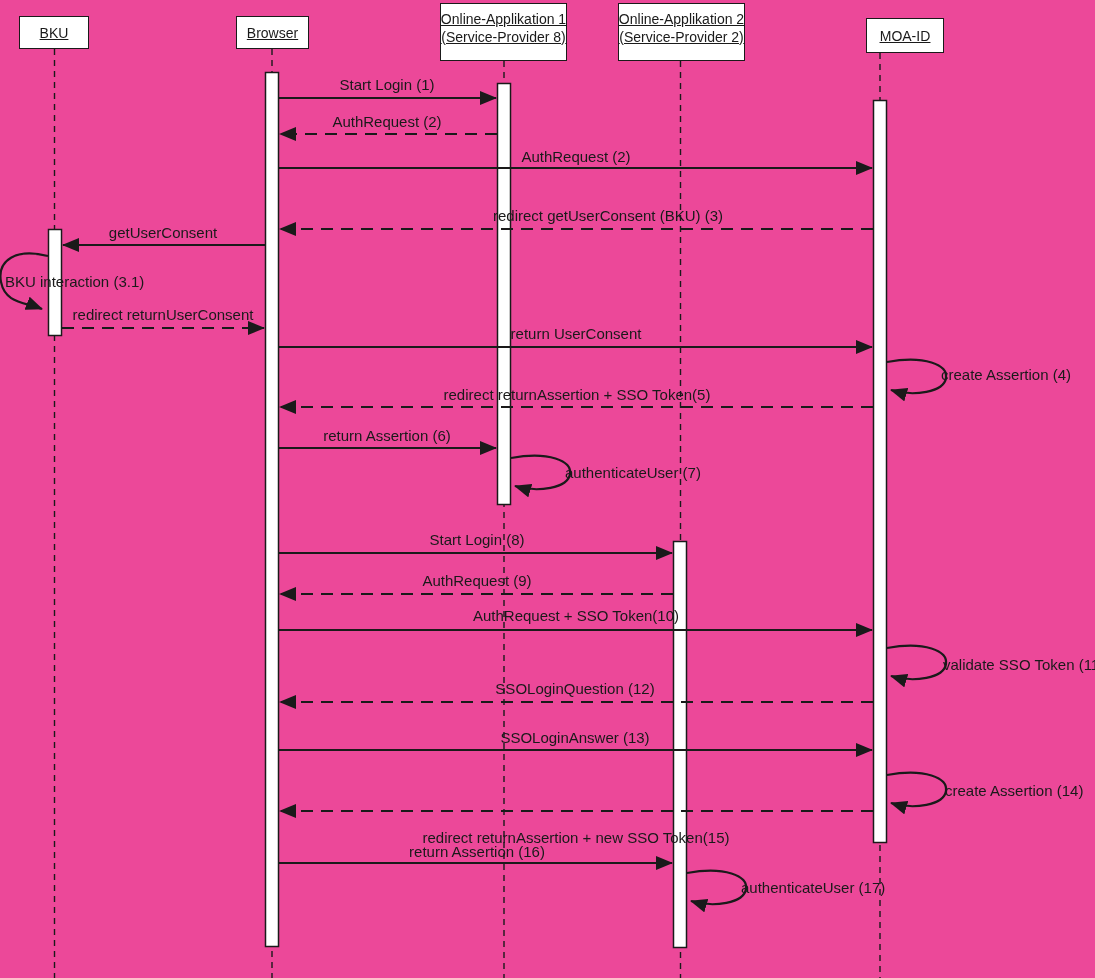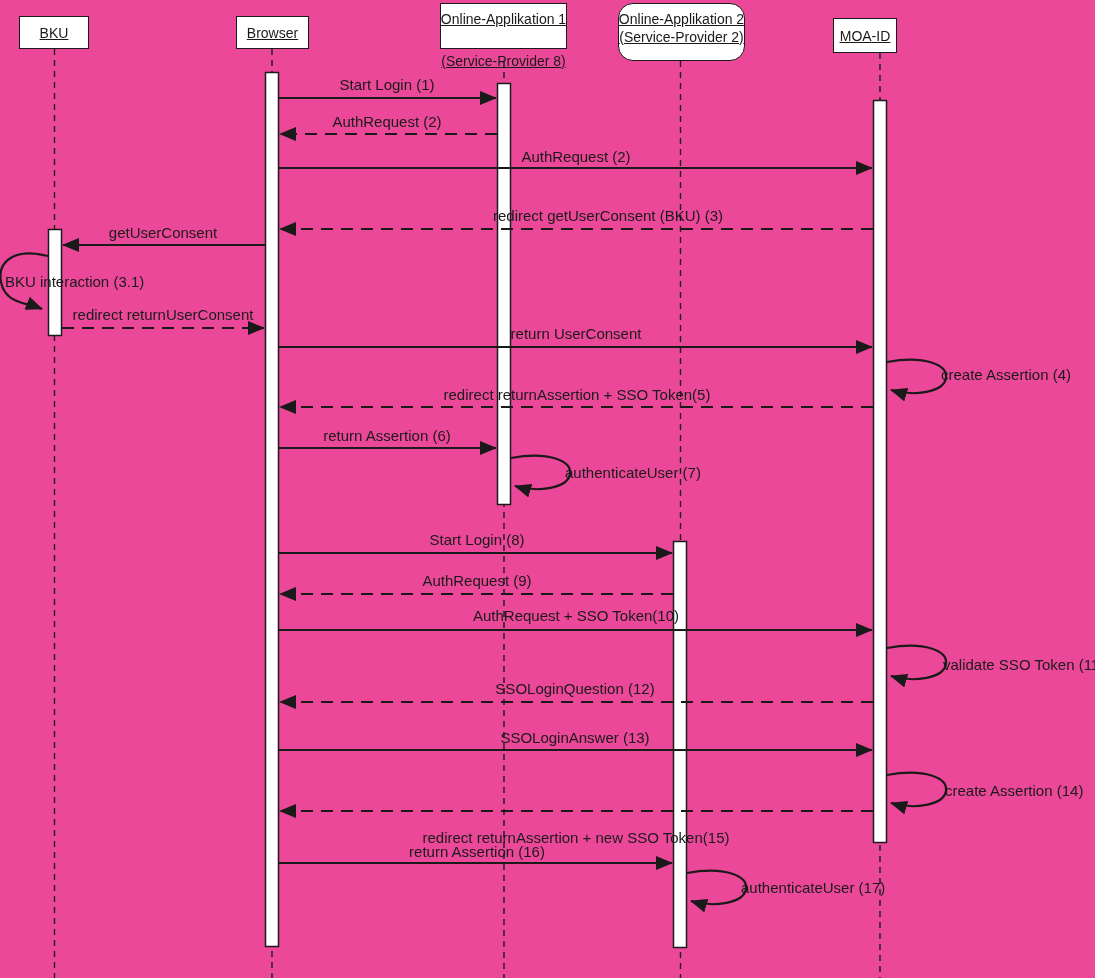--- a/index.html
+++ b/index.html
@@ -87,29 +87,29 @@
       <path d="M 687,873 C 725,866 748,876 746,889 C 744,903 714,908 691,901" marker-end="url(#arr)"></path>
     </g>
   </svg>
 
   <div class="actor" style="left:19px;top:16px;width:70px;height:33px;">
     <span class="nm">BKU</span>
   </div>
   <div class="actor" style="left:236px;top:16px;width:73px;height:33px;">
     <span class="nm">Browser</span>
   </div>
-  <div class="actor" style="left:440px;top:3px;width:127px;height:46px;justify-content:flex-start;padding-top:6px;gap:24px;">
+  <div class="actor" style="left:440px;top:3px;width:127px;height:58px;justify-content:flex-start;padding-top:6px;">
     <span class="nm">Online-Applikation 1</span>
     <span class="nm">(Service-Provider 8)</span>
   </div>
-  <div class="actor" style="left:618px;top:3px;width:127px;height:58px;justify-content:flex-start;padding-top:6px;border-radius:15px;">
+  <div class="actor" style="left:618px;top:3px;width:127px;height:58px;justify-content:flex-start;padding-top:6px;">
     <span class="nm">Online-Applikation 2</span>
     <span class="nm">(Service-Provider 2)</span>
   </div>
-  <div class="actor" style="left:833px;top:18px;width:64px;height:35px;text-decoration:underline;">
+  <div class="actor" style="left:866px;top:18px;width:78px;height:35px;text-decoration:underline;">
     <span class="nm">MOA-ID</span>
   </div>
 
   <div class="msg center" style="left:387px;top:76px;">Start Login (1)</div>
   <div class="msg center" style="left:387px;top:113px;">AuthRequest (2)</div>
   <div class="msg center" style="left:576px;top:148px;">AuthRequest (2)</div>
   <div class="msg center" style="left:608px;top:207px;">redirect getUserConsent (BKU) (3)</div>
   <div class="msg center" style="left:163px;top:224px;">getUserConsent</div>
   <div class="msg" style="left:5px;top:273px;">BKU interaction (3.1)</div>
   <div class="msg center" style="left:163px;top:306px;">redirect returnUserConsent</div>

